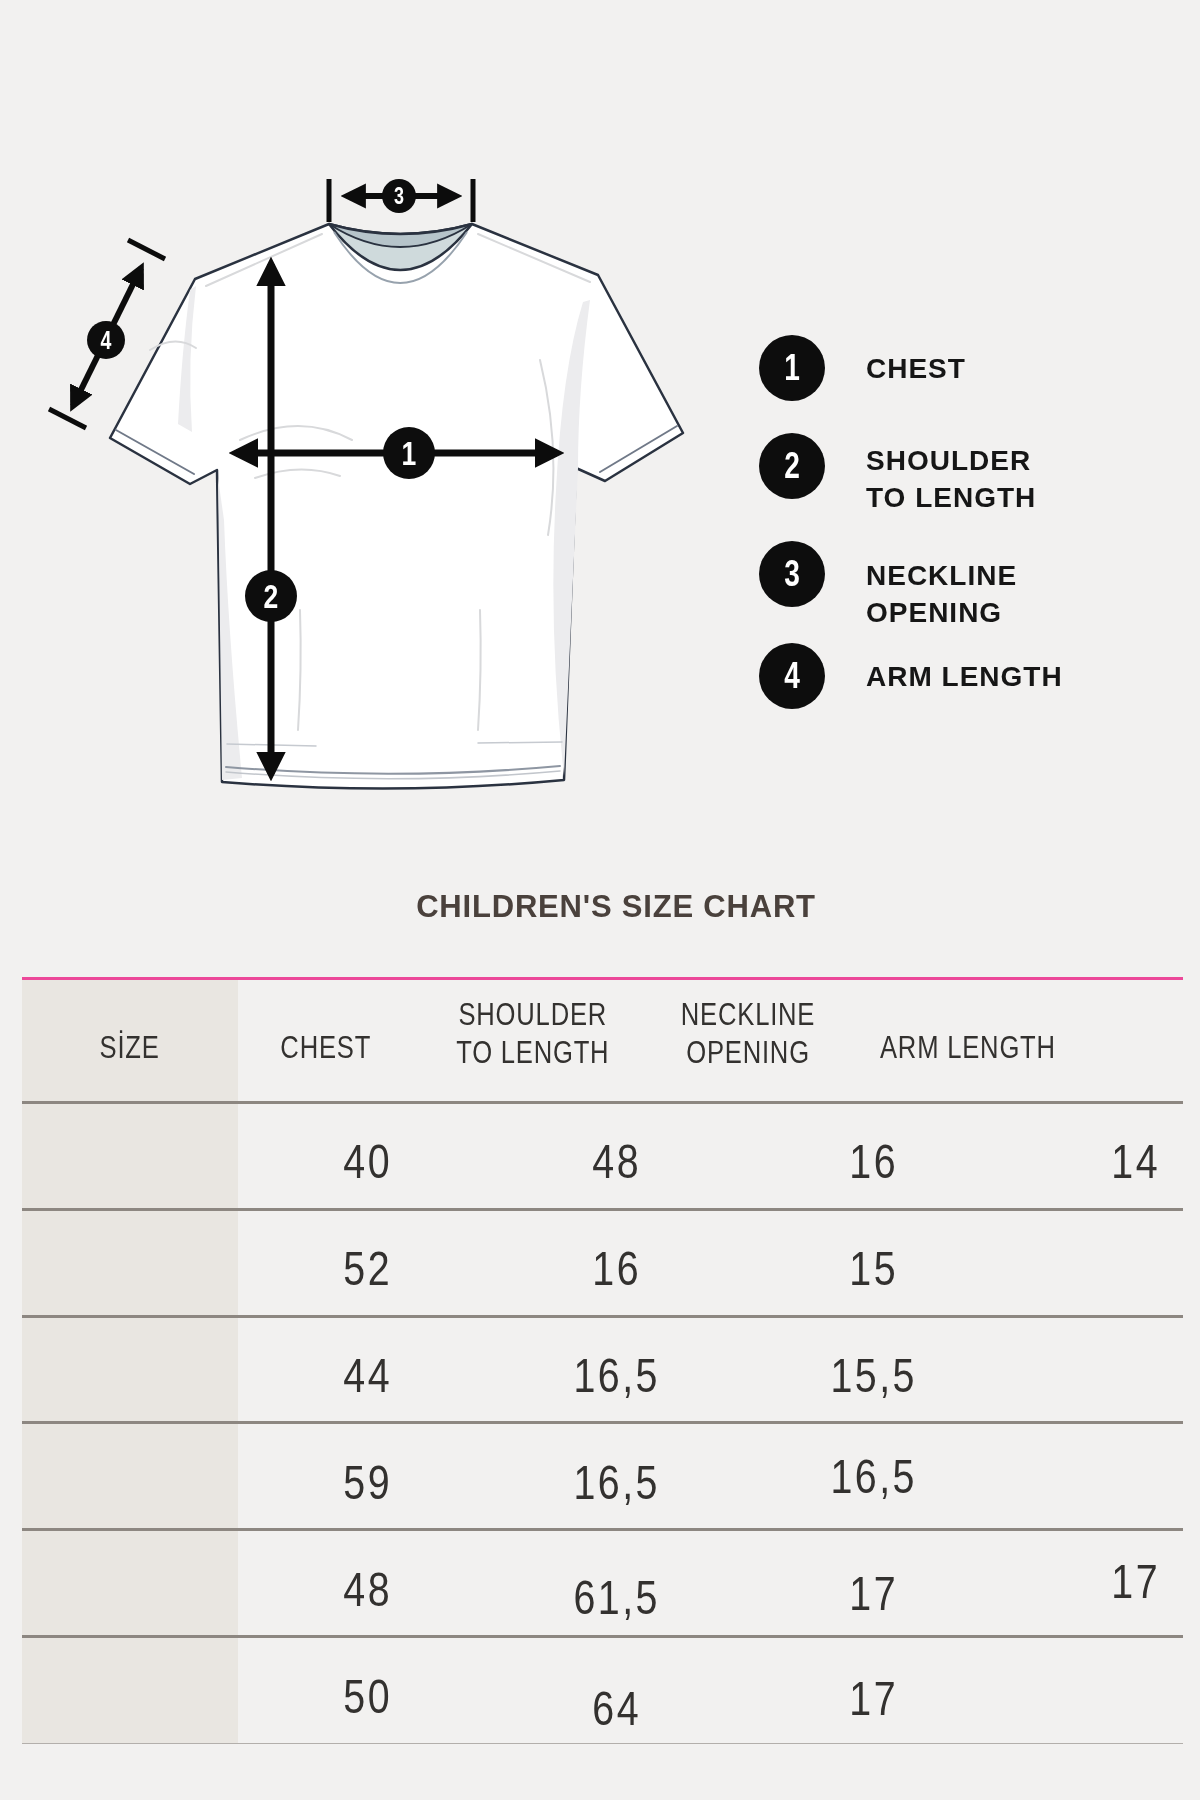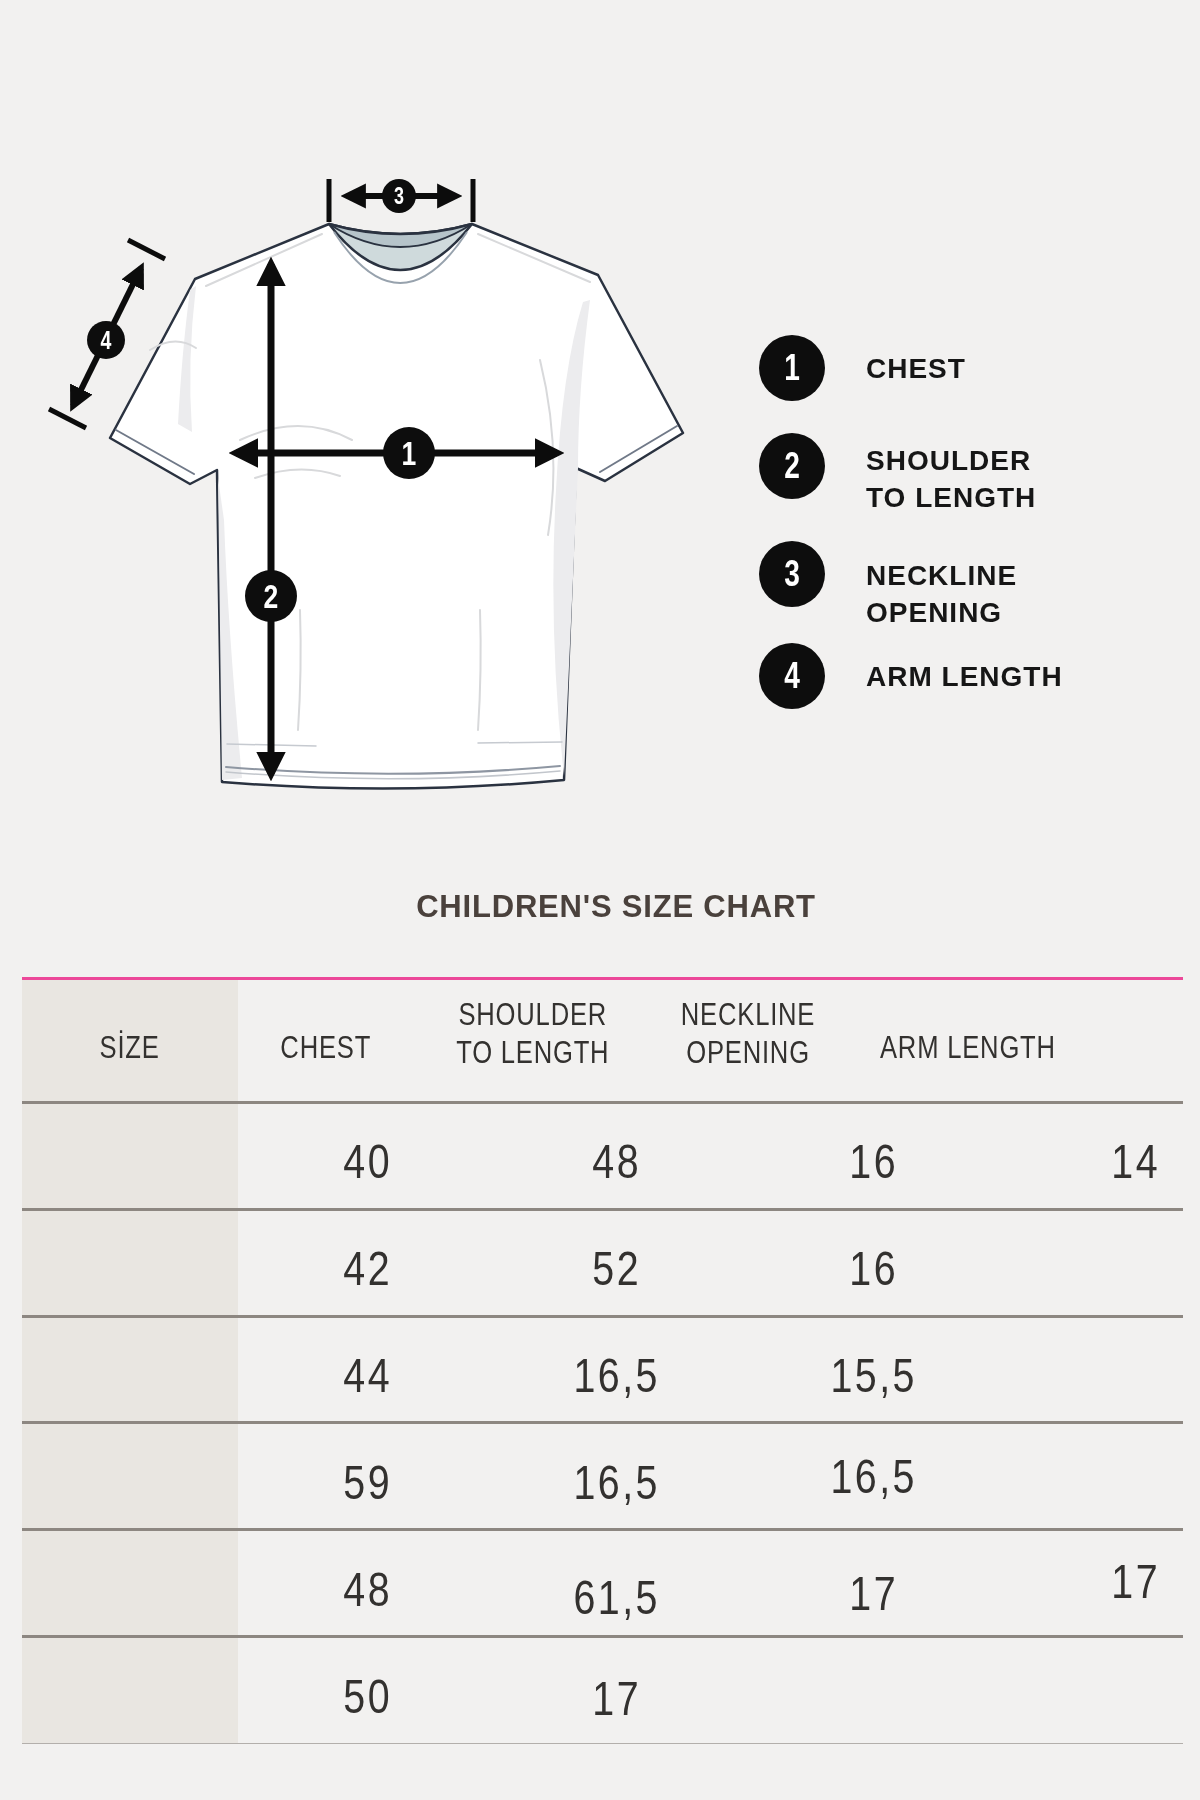--- a/index.html
+++ b/index.html
@@ -186,29 +186,29 @@
         <div class="cell c3">
           <span class="num">16</span>
         </div>
         <div class="cell c4">
           <span class="num">14</span>
         </div>
         <div class="cell c5"></div>
       </div>
       <div class="t-row data r2">
         <div class="cell c0 shade"></div>
-        <div class="cell c1">
-          <span class="num">42</span>
-        </div>
         <div class="cell c2">
           <span class="num">52</span>
         </div>
         <div class="cell c3">
           <span class="num">16</span>
         </div>
+        <div class="cell c4">
+          <span class="num">15</span>
+        </div>
         <div class="cell c5"></div>
       </div>
       <div class="t-row data r3">
         <div class="cell c0 shade"></div>
         <div class="cell c1">
           <span class="num">44</span>
         </div>
         <div class="cell c3">
           <span class="num">16,5</span>
         </div>
@@ -244,20 +244,23 @@
         <div class="cell c4">
           <span class="num">17</span>
         </div>
         <div class="cell c5"></div>
       </div>
       <div class="t-row data r6">
         <div class="cell c0 shade"></div>
         <div class="cell c1">
           <span class="num">50</span>
         </div>
+        <div class="cell c2">
+          <span class="num">64</span>
+        </div>
         <div class="cell c3">
           <span class="num">17</span>
         </div>
         <div class="cell c5"></div>
       </div>
     </div>
 
 </div>
 
 </body></html>

